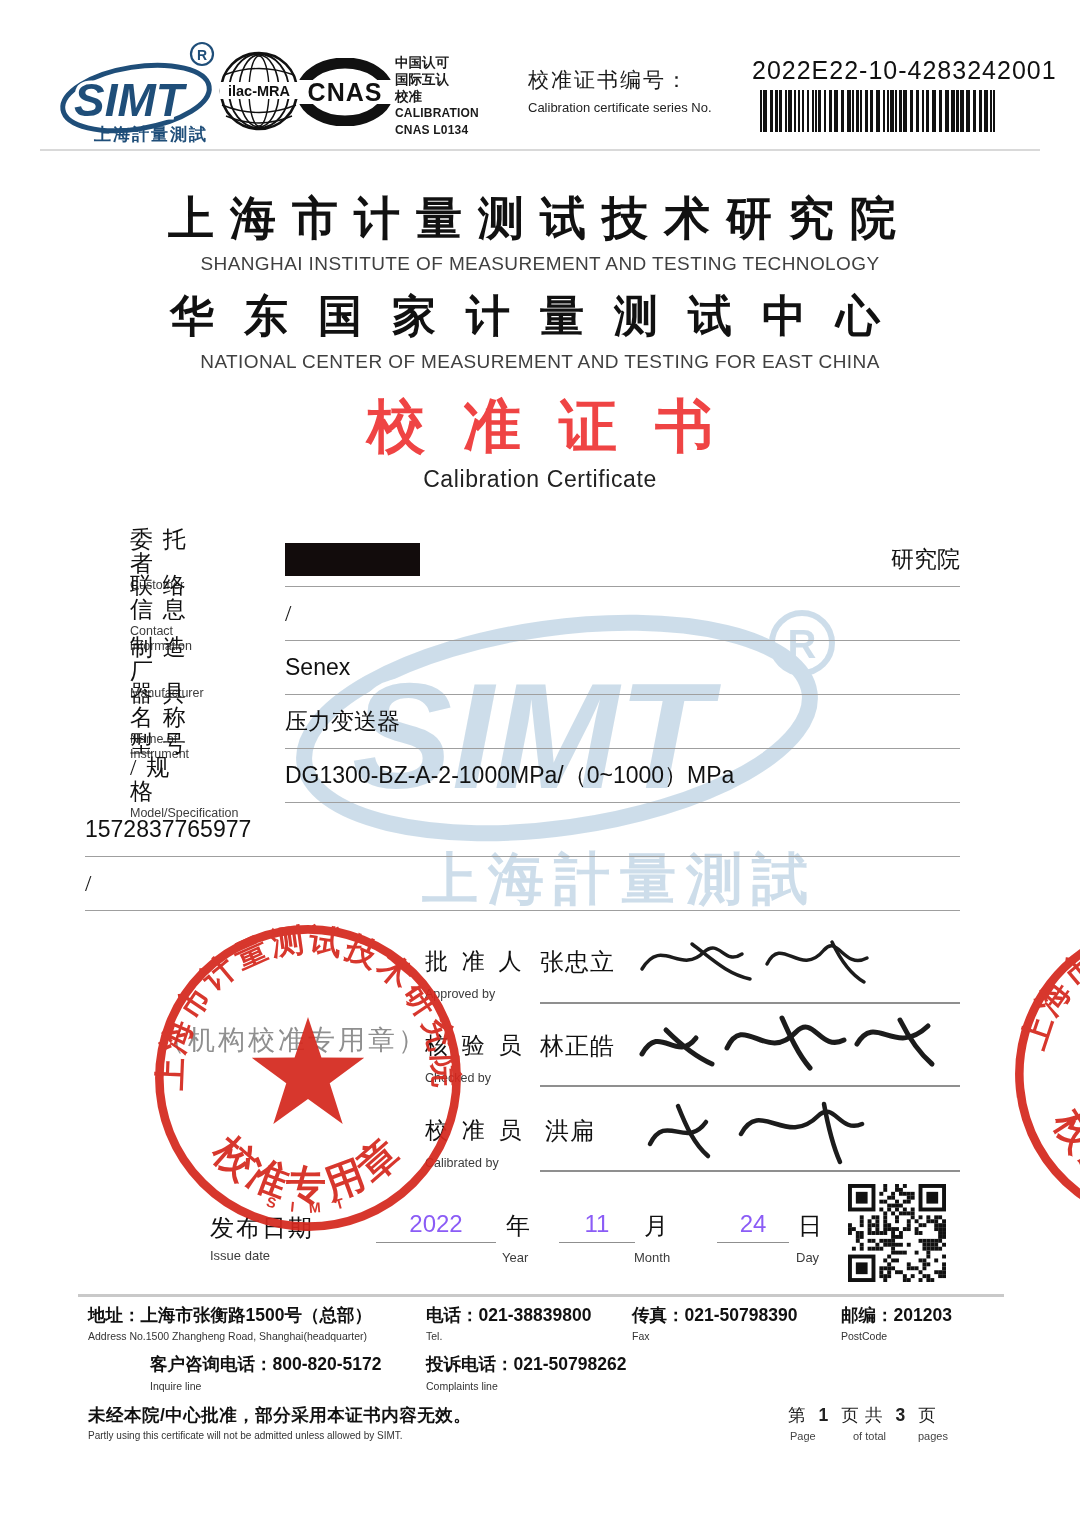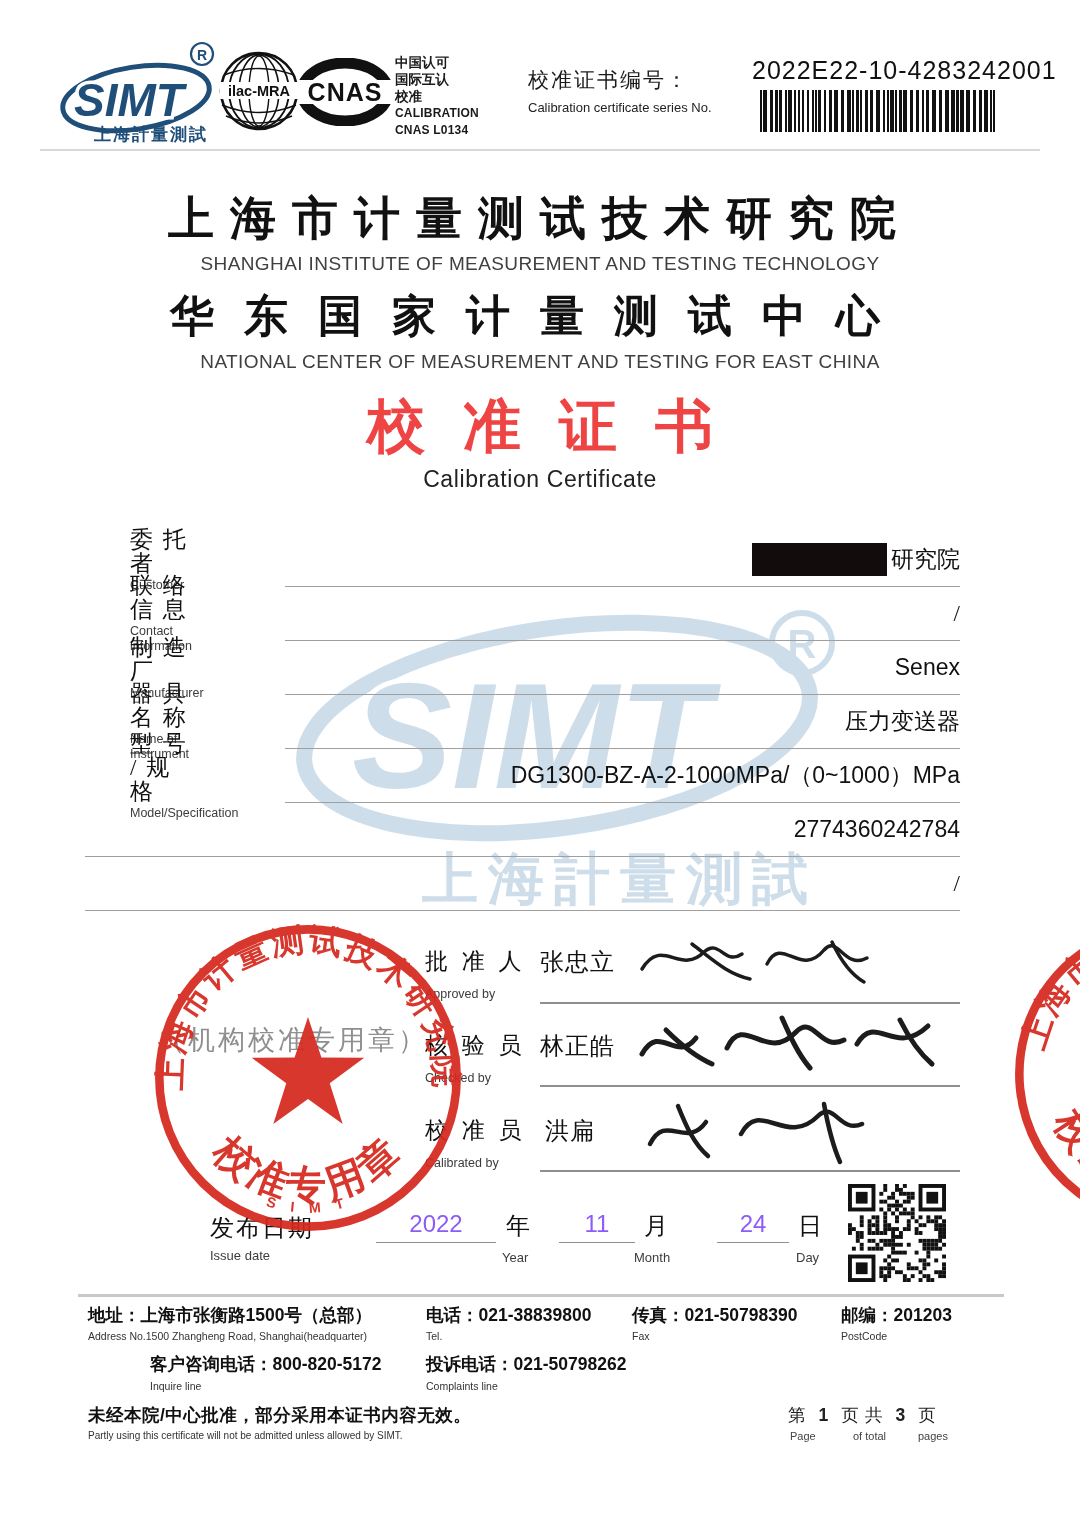--- a/index.html
+++ b/index.html
@@ -29,21 +29,21 @@
   .t-cert-en { font-size:23px; color:#222; letter-spacing:.6px; }
 
   
   .form { left:0; top:533px; width:1080px; }
   .frow { display:flex; height:54px; align-items:center; }
   .frow .lbl { width:200px; padding-left:130px; flex:0 0 auto; }
   .frow .lbl .zh { font-size:23px; letter-spacing:2px; color:#111; display:block; line-height:24px; }
   .frow .lbl .en { font-size:12.5px; color:#3c3c3c; display:block; line-height:15px; margin-top:2px; }
   .frow .val {
     flex:1; margin-left:85px; margin-right:120px; height:100%;
-    display:flex; align-items:center; justify-content:flex-end;
+    display:flex; align-items:center; justify-content:space-between;
     border-bottom:1.5px solid #9f9f9f; font-size:23px; color:#111;
   }
   .frow:last-child .val { border-bottom:1.5px solid #9f9f9f; }
   .redact { display:inline-block; width:135px; height:33px; background:#120c0c; margin-right:4px; vertical-align:middle; }
 
   
   .stamp-overlay { left:158px; top:1022px; font-size:27px; color:#8f8f8f; letter-spacing:3px; z-index:1; }
   .stamp-main   { left:146px; top:916px; width:324px; height:324px; z-index:2; opacity:.93; }
   .stamp-right  { left:1006px; top:912px; width:324px; height:324px; z-index:2; opacity:.93; transform:rotate(16deg); }
   .sig-lbl-zh { font-size:23px; letter-spacing:4px; color:#111; }
@@ -222,21 +222,21 @@
       <div class="lbl">
           <span class="zh song">型 号 / 规 格</span>
           <span class="en">Model/Specification</span>
         </div>
       <div class="val">
           <span>DG1300-BZ-A-2-1000MPa/（0~1000）MPa</span>
         </div>
     </div>
     <div class="frow">
       <div class="val">
-          <span>2774360242784</span>
+          <span>1572837765977</span>
         </div>
     </div>
     <div class="frow">
       <div class="val song">
           <span>/</span>
         </div>
     </div>
   </div>
 
   <div class="abs stamp-overlay song">（机构校准专用章）</div>

